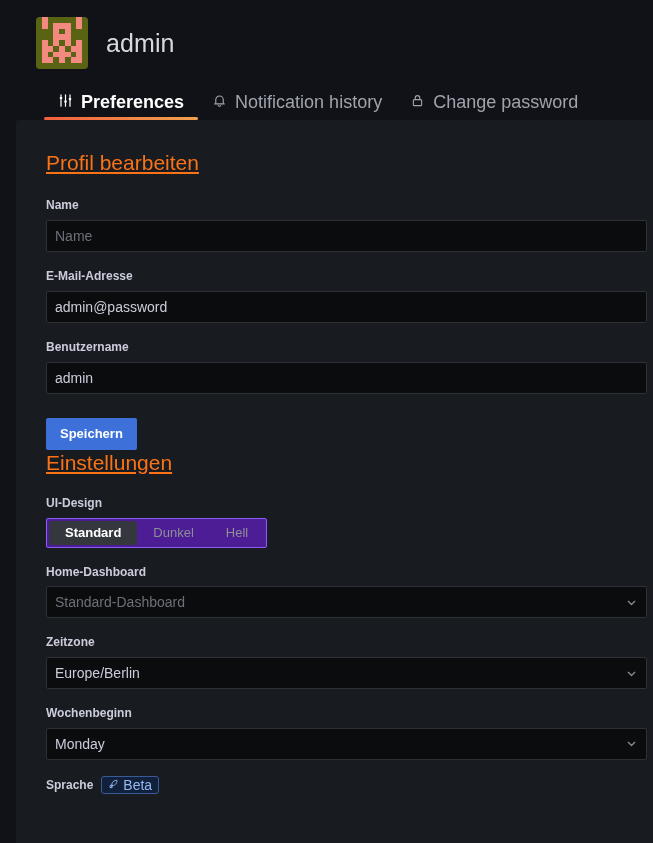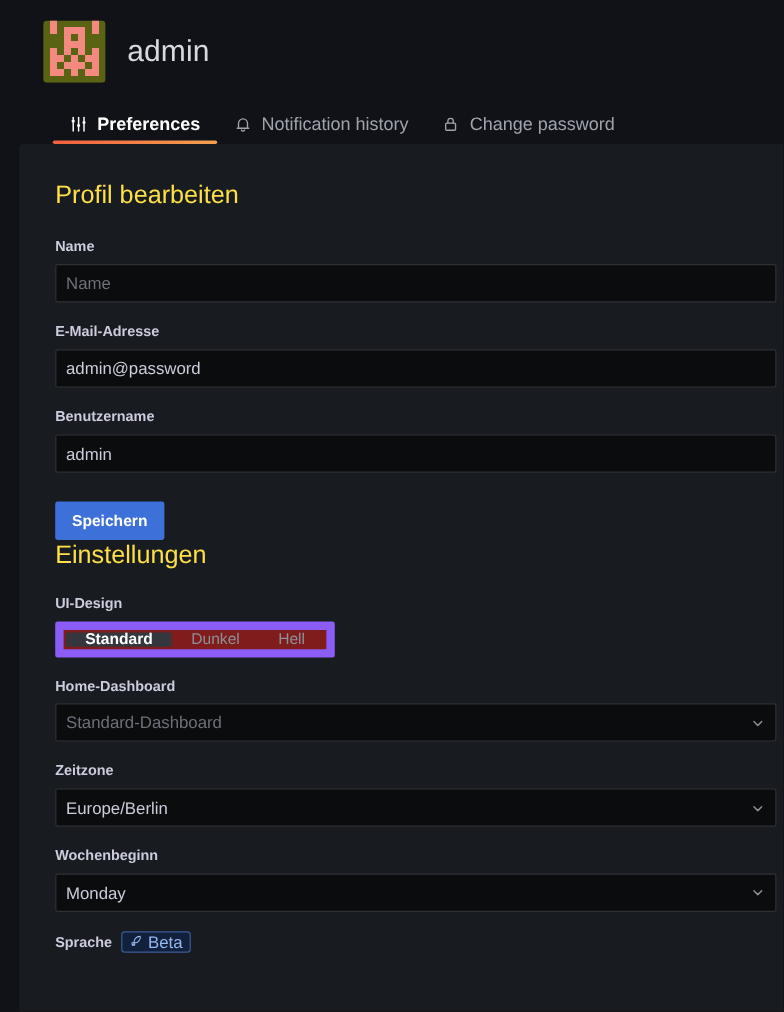--- a/index.html
+++ b/index.html
@@ -52,24 +52,23 @@
     display: flex;
     align-items: flex-end;
     gap: 0;
     margin-top: 14px;
     height: 34px;
     padding-left: 8px;
   }
 
   .tab {
     display: flex;
-    align-items: center;
     gap: 8px;
     padding: 0 14px 9px 14px;
-    font-size: 15px;
+    font-size: 18px;
     color: #9fa3ad;
     position: relative;
     cursor: pointer;
     line-height: 1;
     white-space: nowrap;
   }
 
   .tab.active {
     color: #ffffff;
     font-weight: bold;
@@ -103,23 +102,24 @@
     margin-left: 16px;
     background: #181b1f;
     border-top-left-radius: 3px;
     min-height: 732px;
     padding: 30px 10px 20px 30px;
   }
 
   .section-title {
     font-size: 21px;
     font-weight: 400;
-    color: #fde047;
+    color: #f97316;
     margin-bottom: 22px;
     line-height: 1.2;
+    text-decoration: underline;
   }
 
   .section-title.second {
     margin-bottom: 20px;
   }
 
   .field {
     margin-bottom: 16px;
     max-width: 601px;
   }
@@ -183,22 +183,22 @@
     font-weight: bold;
     font-family: "Liberation Sans", sans-serif;
     cursor: pointer;
     margin-top: 8px;
   }
 
   
   .radio-group {
     display: inline-flex;
     align-items: center;
-    background: #7f1d1d;
-    border: 7px solid #8b5cf6;
+    background: #4c1d95;
+    border: 1px solid #8b5cf6;
     border-radius: 2px;
     height: 30px;
     padding: 2px;
   }
 
   .radio-opt {
     display: inline-flex;
     align-items: center;
     justify-content: center;
     height: 100%;

